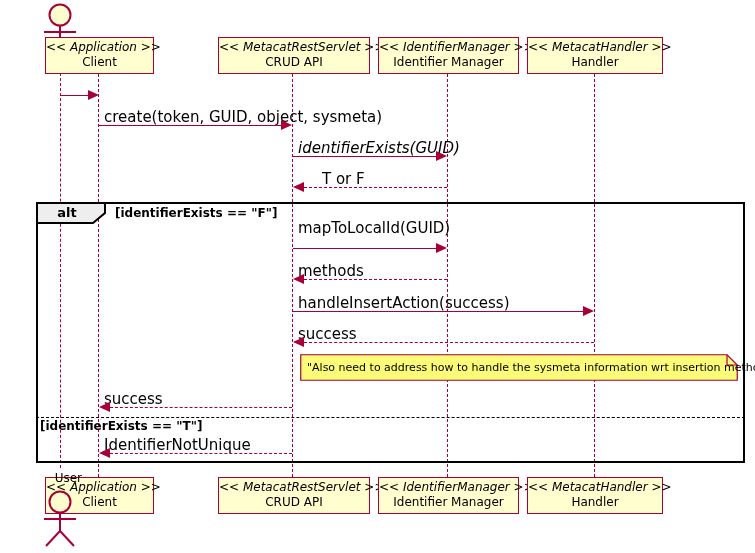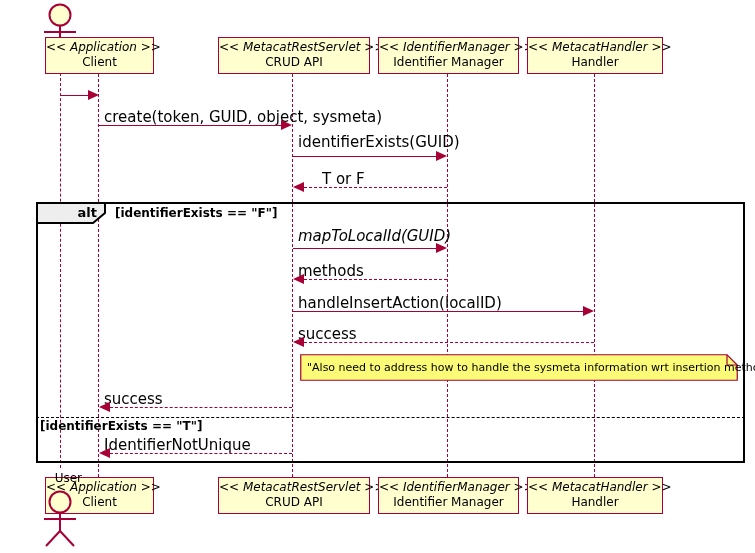--- a/index.html
+++ b/index.html
@@ -19,21 +19,21 @@
   .pbox .nm{font-size:12px;line-height:15px;white-space:nowrap;}
   .msg-label{position:absolute;font-size:15px;line-height:13px;white-space:nowrap;}
   .mline{position:absolute;height:0;border-top:1px solid var(--line);}
   .mline.dashed{border-top-style:dashed;}
   .head{position:absolute;width:0;height:0;border-top:5px solid transparent;border-bottom:5px solid transparent;}
   .head.r{border-left:11px solid var(--line);}
   .head.l{border-right:11px solid var(--line);}
   .alt-frame{position:absolute;box-sizing:border-box;border:2px solid var(--frame-border);}
   .guard{position:absolute;font-size:12px;font-weight:bold;white-space:nowrap;}
   .divider{position:absolute;height:0;border-top:1px dashed #000;}
-  .alt-op{position:absolute;font-size:13px;font-weight:bold;text-align:right;}
+  .alt-op{position:absolute;font-size:13px;font-weight:bold;text-align:center;}
   .actor-label{position:absolute;font-size:12px;text-align:right;white-space:nowrap;}
   .note-wrap{position:absolute;}
   .note-text{position:absolute;left:7px;top:7px;font-size:11px;line-height:13px;white-space:nowrap;}
   svg{display:block;}
 </style>
 </head>
 <body>
 
 <div class="canvas">
 
@@ -74,52 +74,52 @@
     <div class="head r" style="left:88px;top:90px;"></div>
   </div>
 
   <div>
     <div class="msg-label" style="left:104px;top:111px;">create(token, GUID, object, sysmeta)</div>
     <div class="mline" style="left:99px;top:125px;width:183px;"></div>
     <div class="head r" style="left:281px;top:120px;"></div>
   </div>
 
   <div>
-    <div class="msg-label" style="left:298px;top:136px;">identifierExists(GUID)</div>
+    <div class="msg-label" style="left:298px;top:142px;font-style:italic;">identifierExists(GUID)</div>
     <div class="mline" style="left:293px;top:156px;width:145px;"></div>
     <div class="head r" style="left:436px;top:151px;"></div>
   </div>
 
   <div>
     <div class="msg-label" style="left:298px;top:173px;margin-left:24px;">T or F</div>
     <div class="mline dashed" style="left:304px;top:187px;width:143px;"></div>
     <div class="head l" style="left:293px;top:182px;"></div>
   </div>
 
   <div class="alt-frame" style="left:36px;top:202px;width:709px;height:261px;"></div>
   <svg style="position:absolute;left:37px;top:202px;" width="72" height="23" viewBox="0 0 72 23">
     <path d="M0,1 L68,1 L68,11 L56,21 L0,21 Z" fill="var(--alt-header-fill)" stroke="var(--frame-border)" stroke-width="2"></path>
   </svg>
   <div class="alt-op" style="left:37px;top:205px;width:60px;">alt</div>
   <div class="guard" style="left:115px;top:206px;">[identifierExists == "F"]</div>
 
   <div>
-    <div class="msg-label" style="left:298px;top:230px;font-style:italic;">mapToLocalId(GUID)</div>
+    <div class="msg-label" style="left:298px;top:222px;">mapToLocalId(GUID)</div>
     <div class="mline" style="left:293px;top:248px;width:145px;"></div>
     <div class="head r" style="left:436px;top:243px;"></div>
   </div>
 
   <div>
     <div class="msg-label" style="left:298px;top:265px;">methods</div>
     <div class="mline dashed" style="left:304px;top:279px;width:143px;"></div>
     <div class="head l" style="left:293px;top:274px;"></div>
   </div>
 
   <div>
-    <div class="msg-label" style="left:298px;top:297px;">handleInsertAction(localID)</div>
+    <div class="msg-label" style="left:298px;top:297px;">handleInsertAction(success)</div>
     <div class="mline" style="left:293px;top:311px;width:291px;"></div>
     <div class="head r" style="left:583px;top:306px;"></div>
   </div>
 
   <div>
     <div class="msg-label" style="left:298px;top:328px;">success</div>
     <div class="mline dashed" style="left:304px;top:342px;width:290px;"></div>
     <div class="head l" style="left:293px;top:337px;"></div>
   </div>
 

